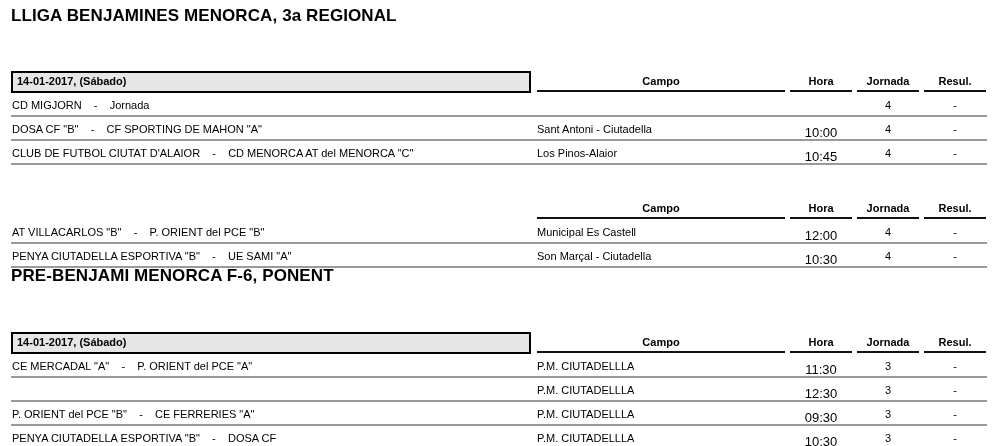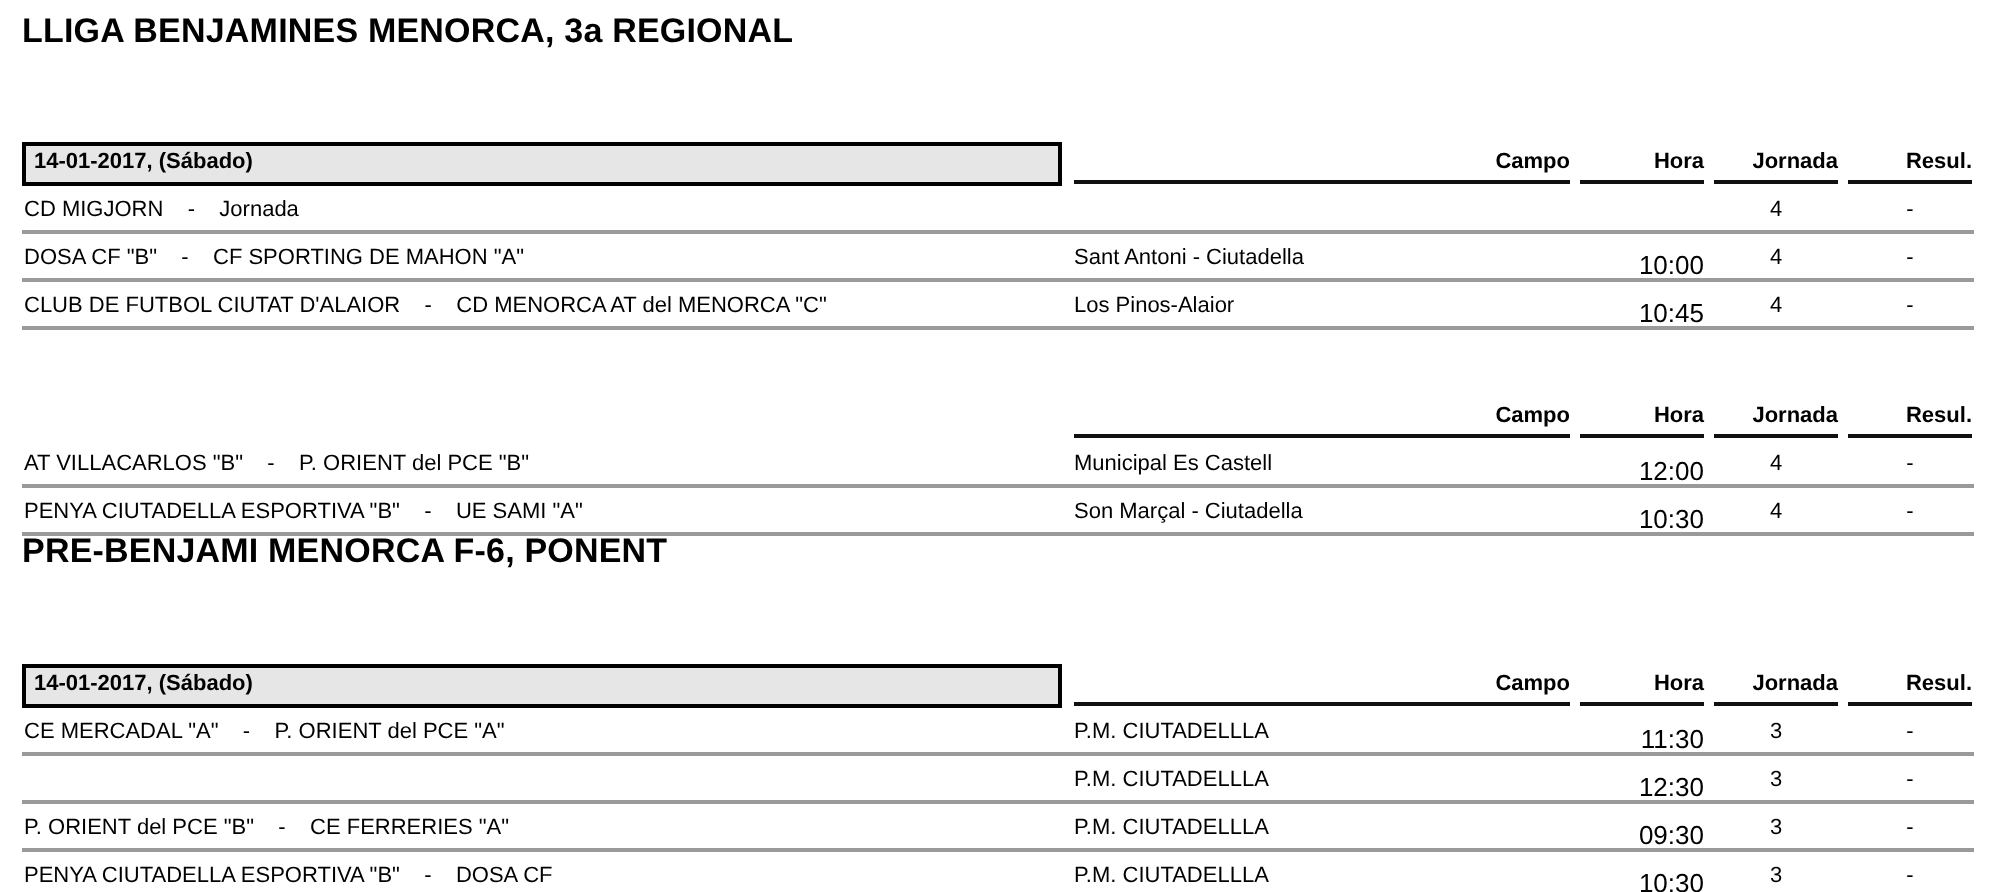--- a/index.html
+++ b/index.html
@@ -6,29 +6,29 @@
   body { width: 1000px; height: 446px; overflow: hidden; position: relative;
          font-family: "Liberation Sans", sans-serif; color: #000; }
   .section-title { position: absolute; left: 11px; font-size: 17px; font-weight: bold; letter-spacing: 0.1px; }
   .block { position: absolute; left: 11px; width: 976px; margin-top: 24px; }
   .hdr { position: relative; height: 22px; }
   .date-box { position: absolute; left: 0; top: 0; width: 516px; height: 18px;
               border: 2px solid #000; border-right-width: 2px; background: #e6e6e6;
               box-sizing: content-box; }
   .date-box span { position: absolute; left: 4px; top: 2px; font-size: 11px; font-weight: bold; }
   .col-h { position: absolute; top: 3px; height: 16px; border-bottom: 2px solid #111;
-           font-size: 11px; font-weight: bold; text-align: right; line-height: 14px; }
+           font-size: 11px; font-weight: bold; text-align: center; line-height: 14px; }
   .c-campo { left: 526px; width: 248px; }
   .c-hora { left: 779px; width: 62px; }
   .c-jorn { left: 846px; width: 62px; }
   .c-res  { left: 913px; width: 62px; }
   .row { position: relative; height: 24px; border-bottom: 2px solid #9a9a9a; box-sizing: border-box; }
   .row .match { position: absolute; left: 1px; top: 6px; font-size: 11px; white-space: pre; }
   .row .campo { position: absolute; left: 526px; top: 6px; font-size: 11px; }
-  .row .hora  { position: absolute; left: 779px; width: 62px; top: 8px; font-size: 13px; text-align: right; }
+  .row .hora  { position: absolute; left: 779px; width: 62px; top: 8px; font-size: 13px; text-align: center; }
   .row .jorn  { position: absolute; left: 846px; width: 62px; top: 6px; font-size: 11px; text-align: center; }
   .row .res   { position: absolute; left: 913px; width: 62px; top: 6px; font-size: 11px; text-align: center; }
   .sep { display: inline-block; width: 28px; text-align: center; }
 </style>
 </head>
 <body>
 
 <div class="section-title" style="top:6px;">LLIGA BENJAMINES MENORCA, 3a REGIONAL</div>
 
 <div class="block" style="top:47px;">

